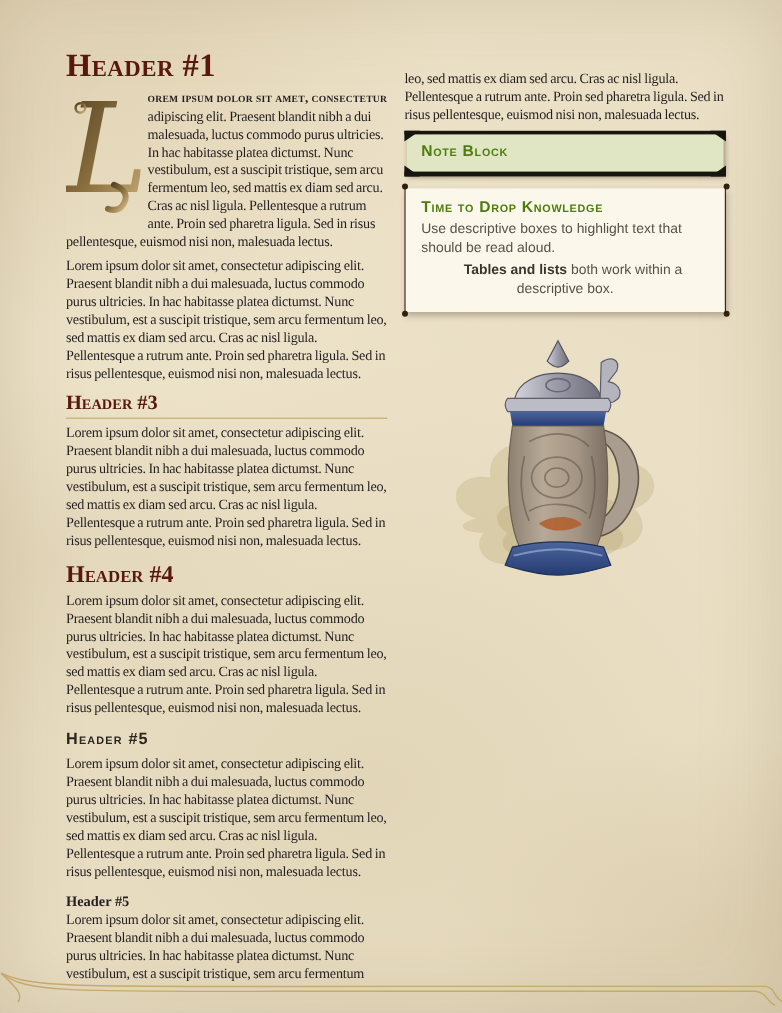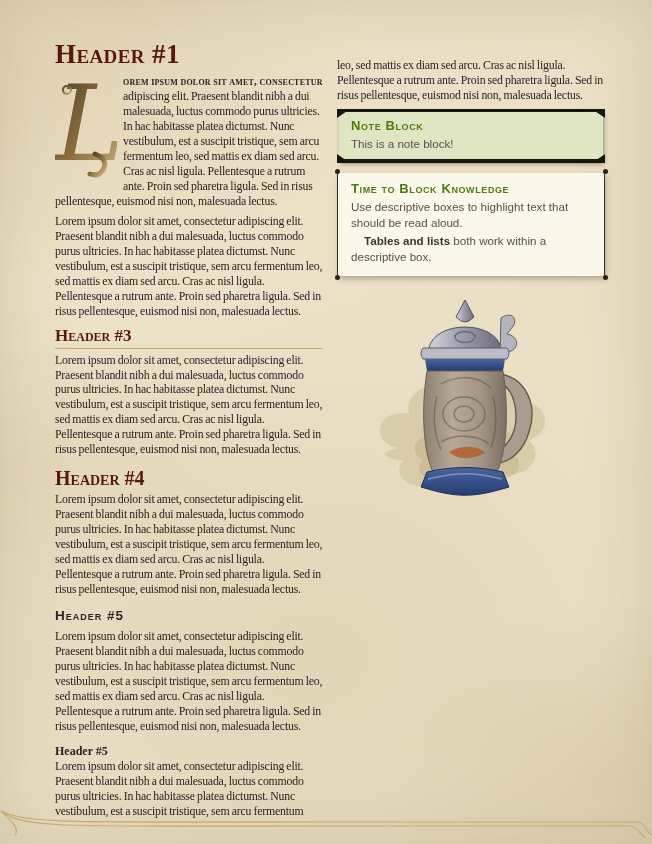--- a/index.html
+++ b/index.html
@@ -45,21 +45,21 @@
         font-size:13px;color:#4d7c0f;letter-spacing:.6px;margin:0 0 2px;line-height:1.15;}
   .sans-text{font-family:"Liberation Sans","DejaVu Sans",sans-serif;font-size:11.6px;color:#56524a;
         line-height:1.38;margin:0;}
   
   .descriptive{position:relative;background:#fbf7ea;margin:0 0 0 0;padding:9px 13px 11px;
         border-left:1.6px solid #3c2a18;border-right:1.6px solid #3c2a18;
         box-shadow:1px 3px 5px rgba(55,45,25,.3);}
   .dot{position:absolute;width:5px;height:5px;background:#32200f;border-radius:50%;}
   .dot.tl{left:-3.5px;top:-4px;} .dot.tr{right:-3.5px;top:-4px;}
   .dot.bl{left:-3.5px;bottom:-4px;} .dot.br{right:-3.5px;bottom:-4px;}
-  .desc-p2{text-indent:13px;margin-top:2px;}
+  .desc-p2{text-indent:13px;margin-top:2px;text-align:center;}
   .desc-bold{font-weight:700;color:#3a362e;}
   
   .illustration{position:relative;margin-top:22px;margin-left:14px;}
   
   .footer-flourish{position:absolute;left:0;bottom:4px;width:652px;height:32px;}
 </style>
 </head>
 <body>
 
 <div class="page">
@@ -101,29 +101,28 @@
   <div class="col col-right">
 
     <p class="body">leo, sed mattis ex diam sed arcu. Cras ac nisl ligula. Pellentesque a rutrum ante. Proin sed pharetra ligula. Sed in risus pellentesque, euismod nisi non, malesuada lectus.</p>
 
     <div class="note">
       <span class="flare tl"></span>
       <span class="flare tr"></span>
       <span class="flare bl"></span>
       <span class="flare br"></span>
       <p class="sans-title">Note Block</p>
-      <p class="sans-text">This is a note block!</p>
     </div>
 
     <div class="descriptive">
       <span class="dot tl"></span>
       <span class="dot tr"></span>
       <span class="dot bl"></span>
       <span class="dot br"></span>
-      <p class="sans-title">Time to Block Knowledge</p>
+      <p class="sans-title">Time to Drop Knowledge</p>
       <p class="sans-text">Use descriptive boxes to highlight text that should be read aloud.</p>
       <p class="sans-text desc-p2"><span class="desc-bold">Tables and lists</span><span> both work within a descriptive box.</span></p>
     </div>
 
     <div class="illustration">
       <svg width="230" height="212" viewBox="0 0 230 212" aria-hidden="true">
         <defs>
           <linearGradient id="pewter" x1="0" y1="0" x2="1" y2="0">
             <stop offset="0" stop-color="#d4d4dc"></stop>
               <stop offset="0.45" stop-color="#9d9dab"></stop>

